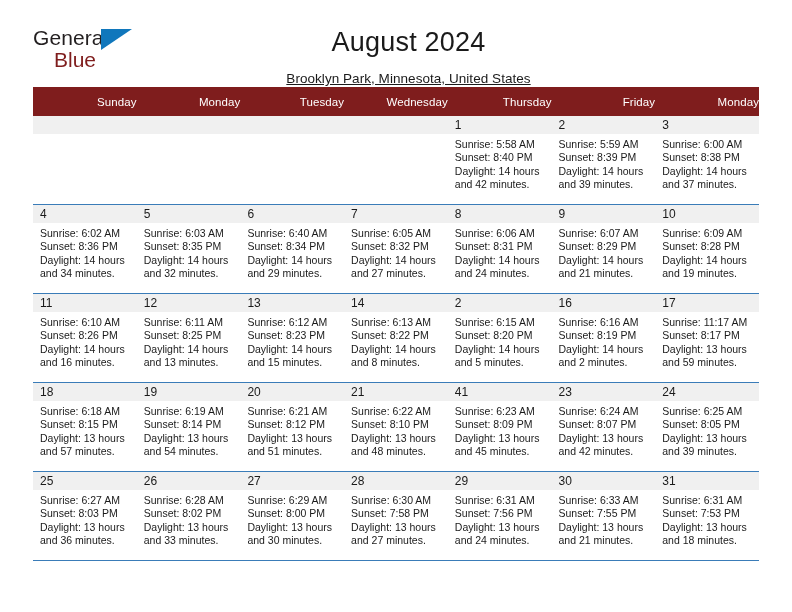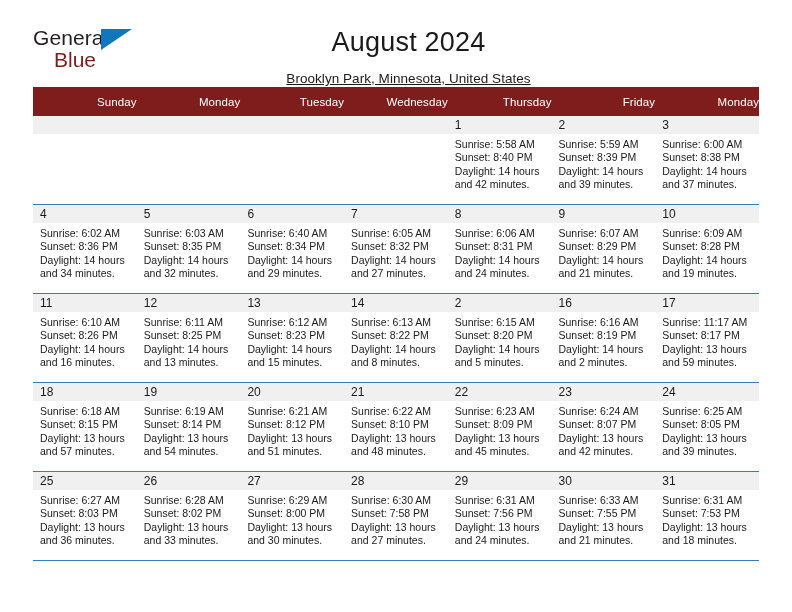--- a/index.html
+++ b/index.html
@@ -421,21 +421,21 @@
               <div class="info">
                 <div>Sunrise: 6:22 AM</div>
                 <div>Sunset: 8:10 PM</div>
                 <div>Daylight: 13 hours</div>
                 <div>and 48 minutes.</div>
               </div>
             </div>
           </td>
           <td>
             <div class="cell">
-              <div class="daynum">22</div>
+              <div class="daynum">41</div>
               <div class="info">
                 <div>Sunrise: 6:23 AM</div>
                 <div>Sunset: 8:09 PM</div>
                 <div>Daylight: 13 hours</div>
                 <div>and 45 minutes.</div>
               </div>
             </div>
           </td>
           <td>
             <div class="cell">

